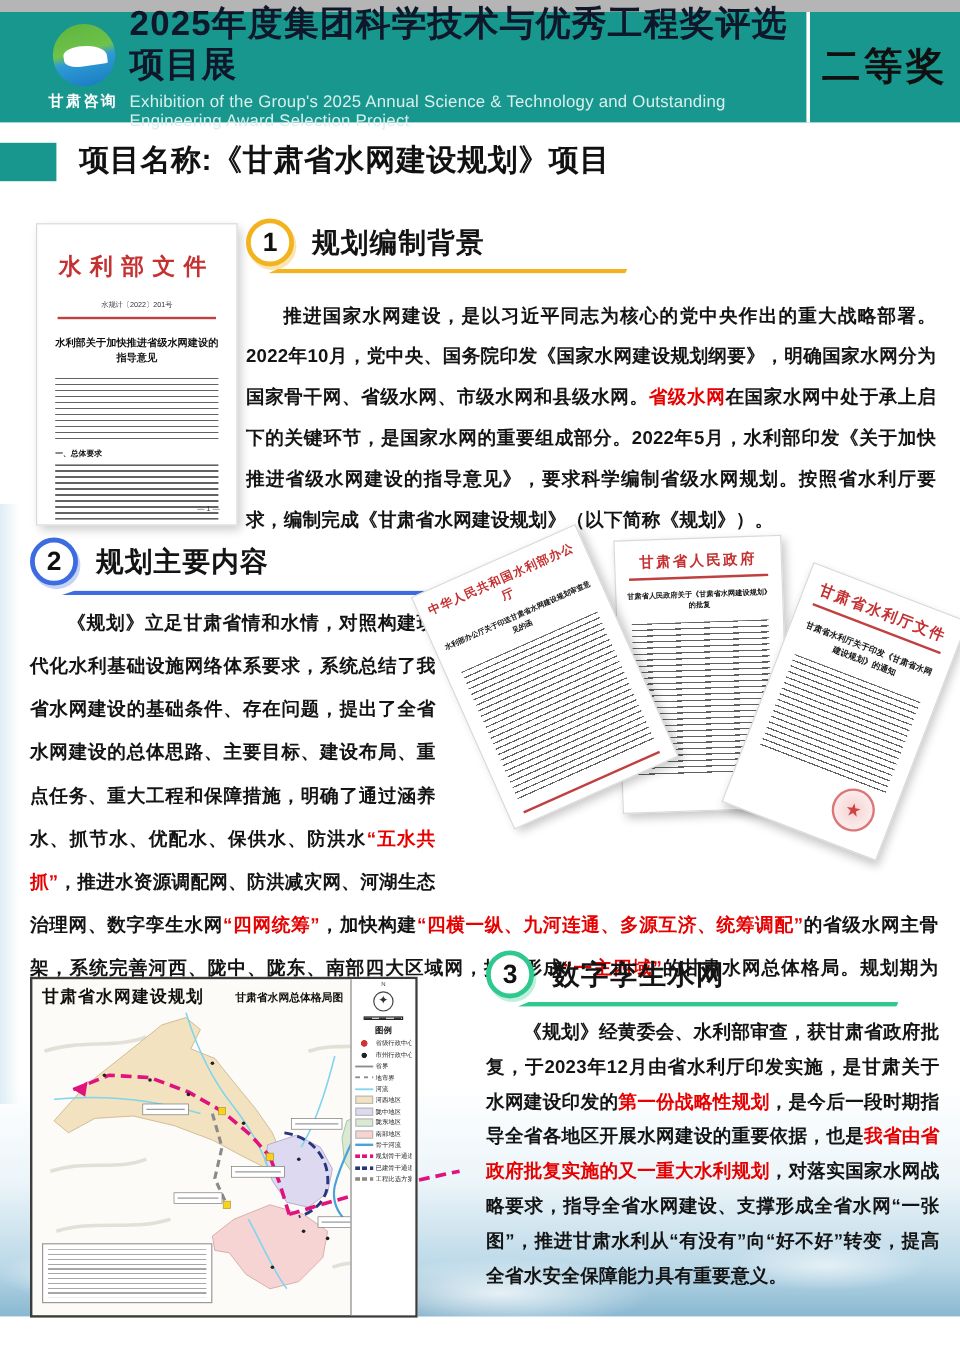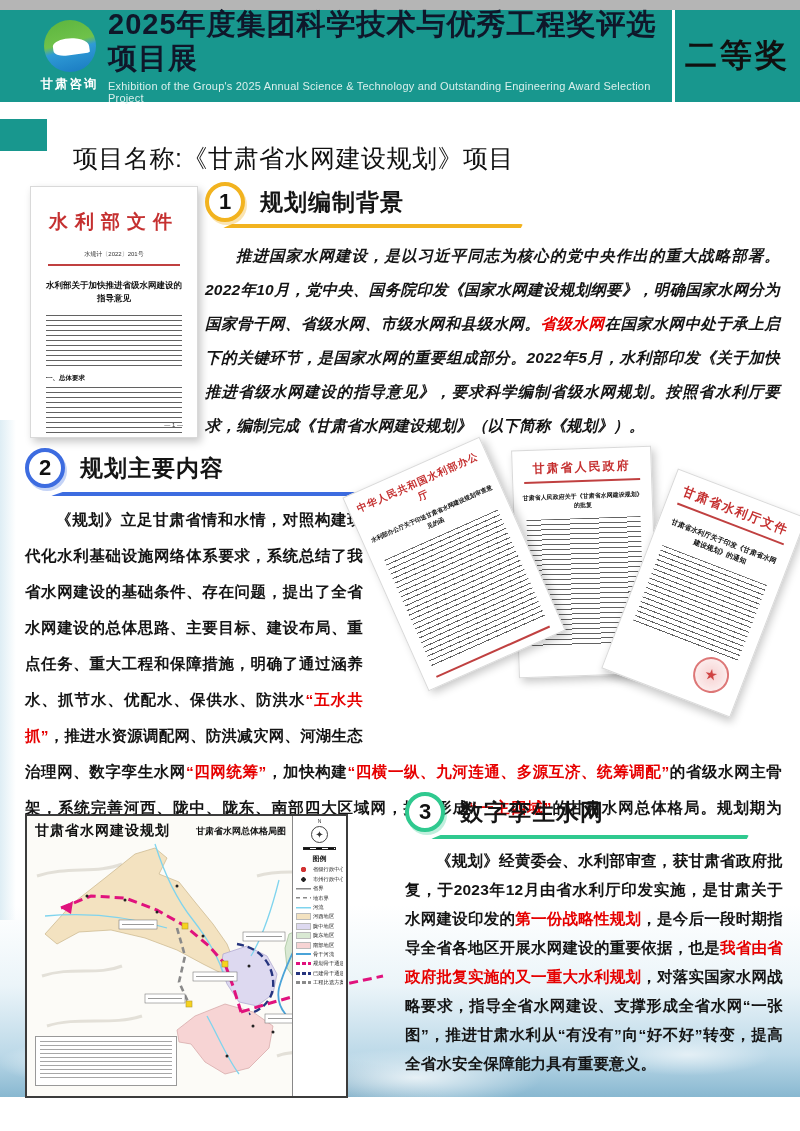--- a/index.html
+++ b/index.html
@@ -23,28 +23,28 @@
   .top-strip { position:absolute; left:0; top:0; width:800px; height:10px; background:#b5b5b5; z-index:3; }
   .header { position:absolute; left:0; top:10px; width:800px; height:92px; background:#18978e; z-index:3; display:flex; align-items:center; }
   .logo-wrap { width:104px; text-align:center; flex:0 0 104px;padding-left:35px; }
   .logo-circle { position:relative; width:52px; height:52px; margin:0 auto; border-radius:50%;
     background:linear-gradient(165deg,#5cb43e 0%,#6fc24a 44%,#2f9bd6 56%,#1878c0 100%); overflow:hidden; }
   .logo-circle::after { content:""; position:absolute; left:9px; top:18px; width:36px; height:17px;
     background:#ffffff; border-radius:60% 100% 10% 60%; transform:rotate(-8deg); }
   .logo-text { margin-top:4px; color:#ffffff; font-size:12.5px; font-weight:bold; letter-spacing:2px; }
   .head-titles { flex:1; padding-left:4px; }
   .head-title { color:#0f172a; font-size:29px; font-weight:900; letter-spacing:1px; line-height:1.15; }
-  .head-sub { color:#d9efec; font-size:11px; margin-top:5px; letter-spacing:.2px; }
+  .head-sub { color:#d9efec; font-size:14px; margin-top:5px; letter-spacing:.2px; }
   .head-divider { width:3px; height:92px; background:#ffffff; flex:0 0 3px; }
   .award { width:125px; flex:0 0 125px; text-align:center; color:#101010; font-size:32px; font-weight:900; letter-spacing:3px; }
 
   
   .ptitle-row { position:absolute; left:0; top:117px; width:800px; height:36px; z-index:2; }
   .ptitle-bar { position:absolute; left:0; top:2px; width:47px; height:32px; background:#18978e; }
-  .ptitle { position:absolute; left:73px; top:0; font-size:25px; font-weight:400; color:#111; letter-spacing:.5px;margin-top:25px; }
+  .ptitle { position:absolute; left:66px; top:0; font-size:25px; font-weight:700; color:#111; letter-spacing:.5px; }
 
   
   .sec-head { position:relative; display:flex; align-items:center; height:48px; }
   .sec-num { width:40px; height:40px; border-radius:50%; background:#fff; display:flex; align-items:center; justify-content:center;
     font-size:22px; font-weight:900; color:#111; flex:0 0 40px; }
   .ring-y { border:4px solid #f2b31f; box-shadow:2px 3px 0 rgba(242,179,31,.35); }
   .ring-b { border:4px solid #3d6ce0; box-shadow:2px 3px 0 rgba(61,108,224,.3); }
   .ring-g { border:4px solid #2fc98f; box-shadow:2px 3px 0 rgba(47,201,143,.3); }
   .sec-title { margin-left:15px; font-size:23px; font-weight:900; color:#141414; letter-spacing:1px; }
   .swoosh { position:absolute; height:4px; border-radius:3px; clip-path:polygon(0 100%,3% 0,100% 0,99.3% 100%); }
@@ -64,21 +64,21 @@
   .doc1-num { font-size:6px; color:#333; text-align:center; margin-top:15px; }
   .doc1-rule { margin:5px 4px 0; height:1.5px; }
   .doc1-title { font-size:8.5px; font-weight:bold; color:#111; text-align:center; margin-top:13px; line-height:1.6; }
   .doc1-body1 { height:54px; margin:9px 2px 0; }
   .doc1-sec { font-size:6.5px; font-weight:bold; color:#111; margin:5px 2px 0; }
   .doc1-body2 { height:46px; margin:4px 2px 0; }
   .doc1-page { position:absolute; right:14px; bottom:9px; font-size:6px; color:#333; }
 
   .section1 { position:absolute; left:205px; top:178px; width:575px; z-index:2; }
   .s1-line { left:18px; top:46px; width:300px; background:#f2b31f; }
-  .section1 .para { margin-top:13px; line-height:34px;font-style:italic; }
+  .section1 .para { margin-top:21px; line-height:34px; }
 
   .section2 { position:absolute; left:25px; top:444px; width:757px; z-index:2; }
   .s2-line { left:26px; top:48px; width:388px; background:#3d6ce0; }
   .docs-box { float:right; position:relative; width:405px; height:276px; margin:-4px 0 6px 14px; }
   .doc2 { position:absolute; left:2px; top:18px; width:150px; height:212px; transform:rotate(-24deg); z-index:2; padding:9px 8px; }
   .doc2-head { font-size:10px; letter-spacing:1px; }
   .doc2-title { font-size:6px; font-weight:bold; color:#111; text-align:center; margin-top:9px; line-height:1.6; }
   .doc2-body { height:118px; margin:8px 4px 0; }
   .doc2-rule { margin:9px 4px 0; height:1.5px; }
   .doc3 { position:absolute; left:138px; top:8px; width:140px; height:228px; transform:rotate(-2deg); z-index:1; padding:10px 9px; }

